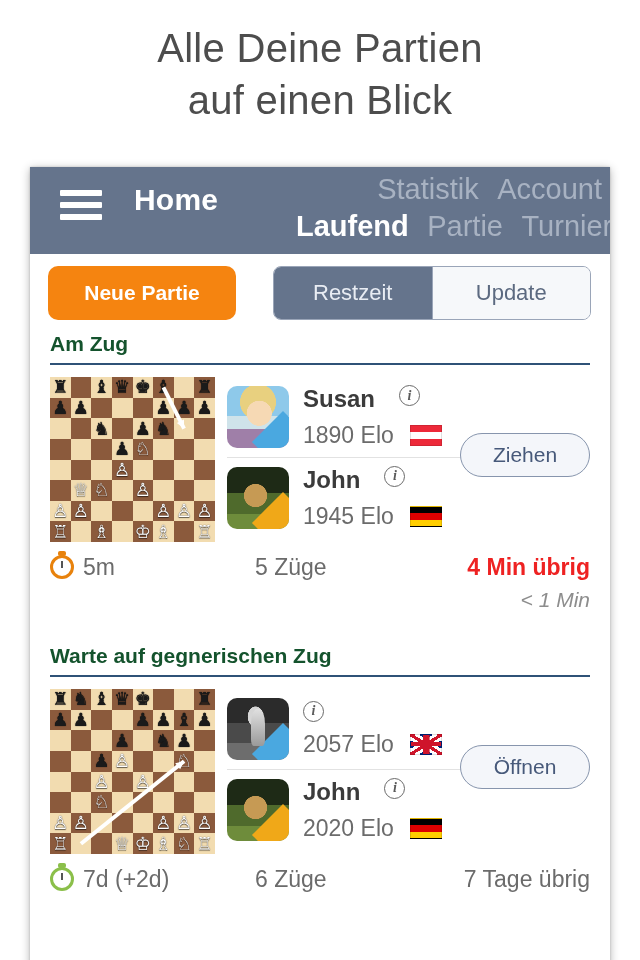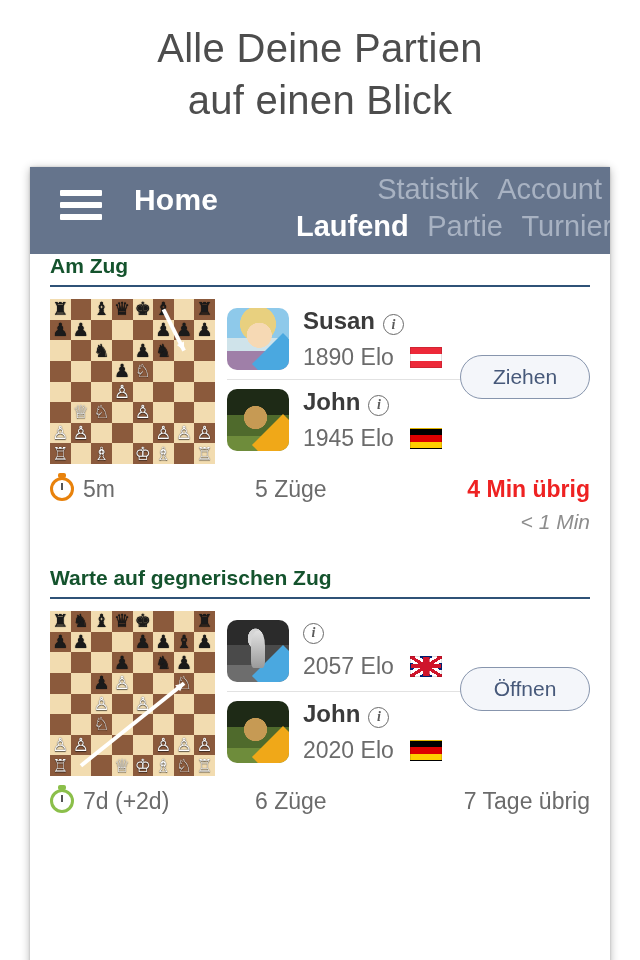--- a/index.html
+++ b/index.html
@@ -245,22 +245,22 @@
     background: linear-gradient(#e0e0e0, #9a9a9a);
     border-radius: 40% 40% 18% 18%;
   }
 
   .pinfo { padding-left: 14px; flex: 1; }
   .pname {
     font-size: 24px;
     font-weight: bold;
     color: #3b3b3b;
     display: flex;
-    align-items: flex-end;
-    gap: 8px;
+    align-items: flex-start;
+    gap: 24px;
   }
   .info-i {
     display: inline-flex;
     align-items: center;
     justify-content: center;
     width: 21px;
     height: 21px;
     border: 1.6px solid #6a6a6a;
     border-radius: 50%;
     font-size: 14px;
@@ -384,20 +384,27 @@
           <span class="nav-link">Account</span>
         </div>
         <div class="row">
           <span class="nav-link active">Laufend</span>
           <span class="nav-link">Partie</span>
           <span class="nav-link">Turniere</span>
         </div>
       </div>
     </div>
 
+    <div class="toolbar">
+      <button class="btn-new">Neue Partie</button>
+      <div class="segmented">
+        <div class="seg on">Restzeit</div>
+        <div class="seg off">Update</div>
+      </div>
+    </div>
 
     <div class="section">
       <div class="section-title">Am Zug</div>
       <div class="section-rule"></div>
 
       <div class="game">
         <div class="board" id="board0">
             <div class="sq light" style="left: 0%; top: 0%; background: rgb(242, 220, 176);"></div>
             <div class="sq dark" style="left: 12.5%; top: 0%; background: rgb(139, 90, 60);"></div>
             <div class="sq light" style="left: 25%; top: 0%; background: rgb(242, 220, 176);"></div>

